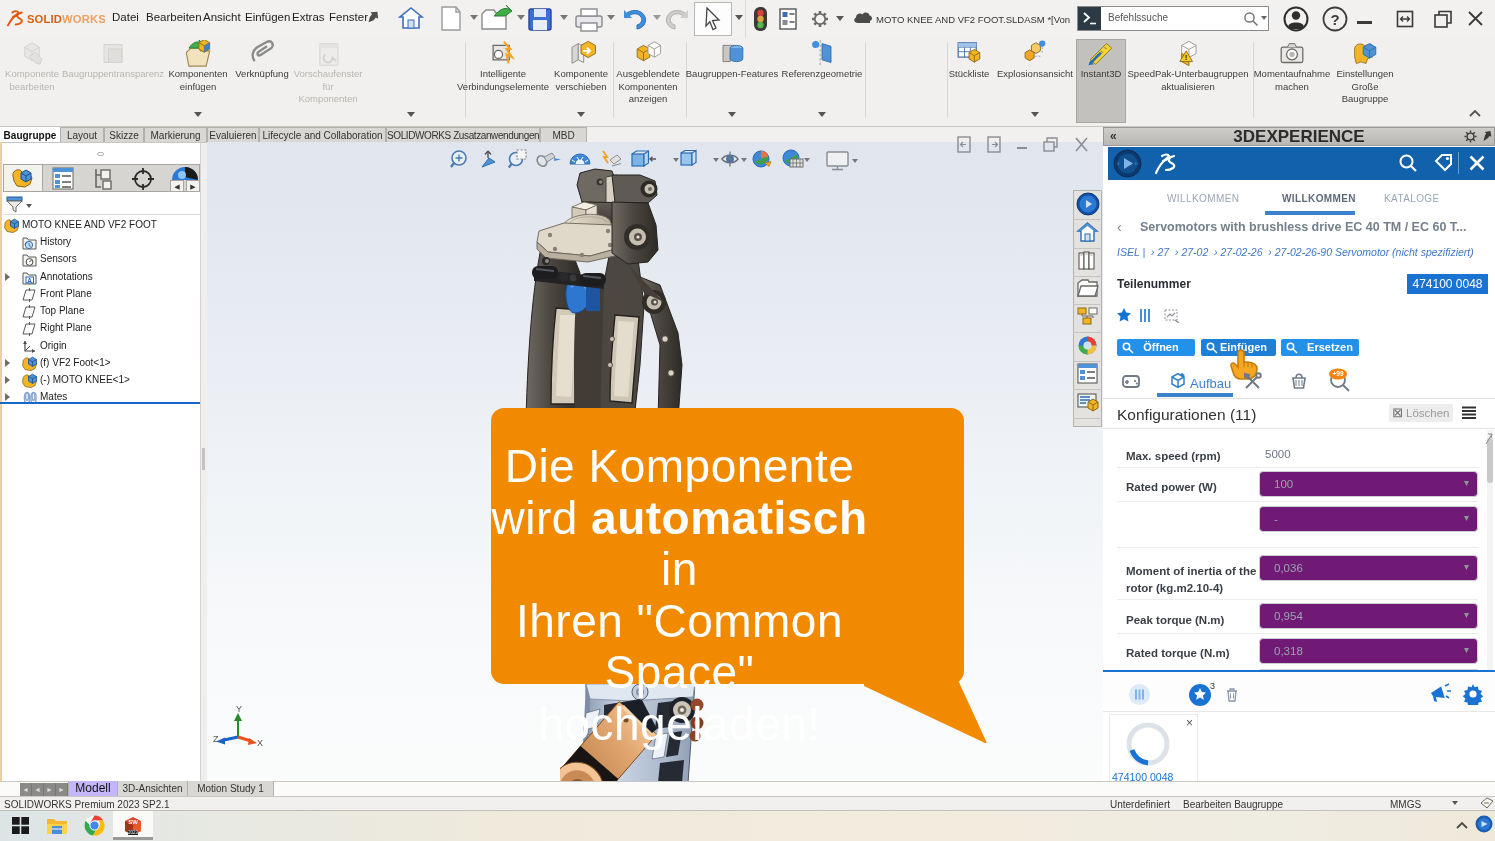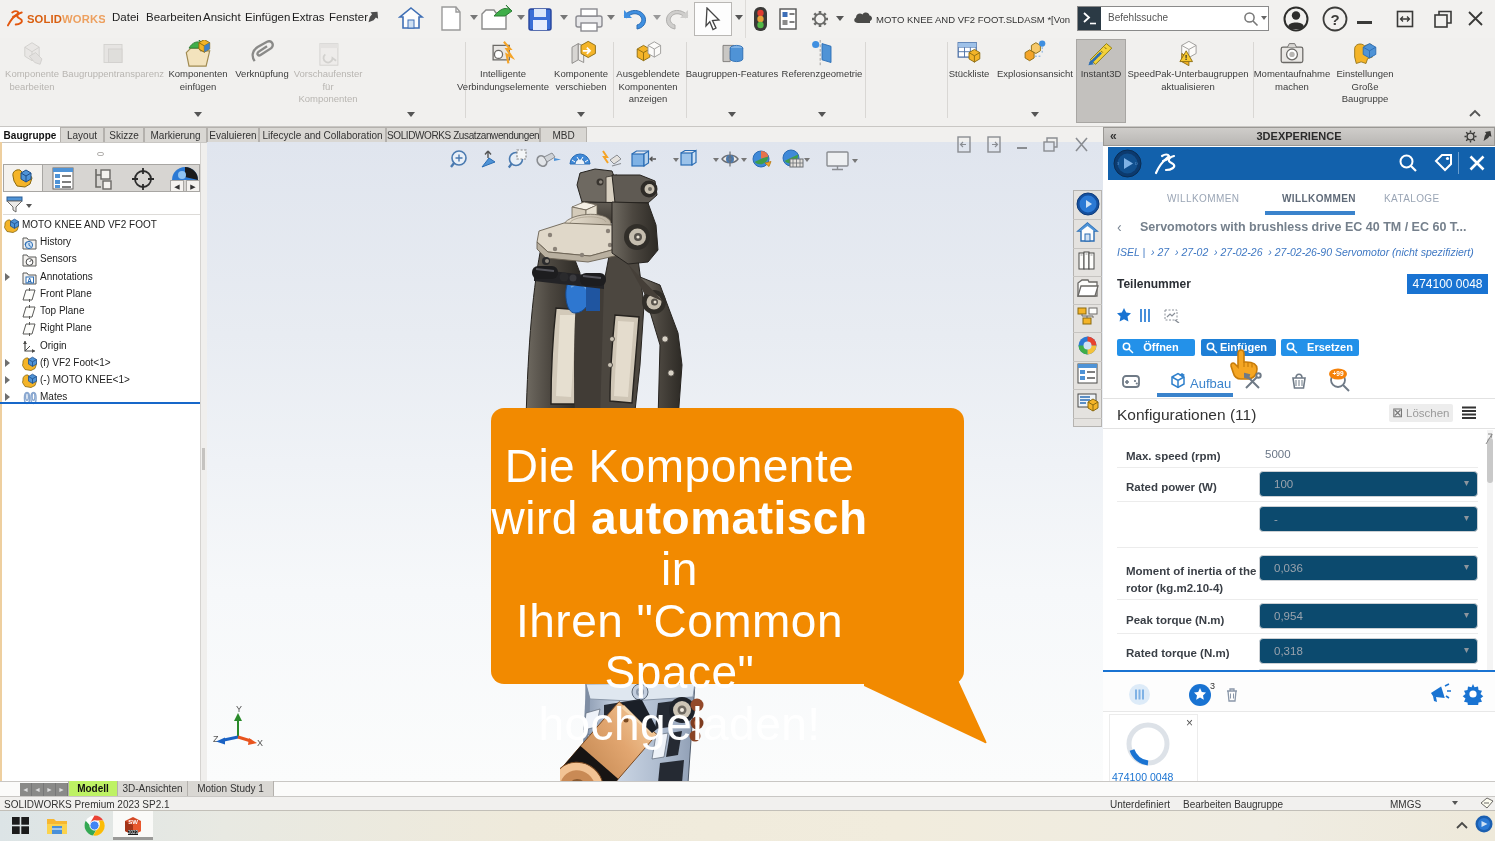--- a/index.html
+++ b/index.html
@@ -9,21 +9,21 @@
 .ri{position:absolute;top:40px;text-align:center;color:#3c3c3c;font-size:9.5px;line-height:12.5px;white-space:nowrap}
 .ri .ic{height:28px;display:flex;align-items:flex-start;justify-content:center}
 .ri.dis{color:#b8b5b1}
 .rtab{position:absolute;top:127px;height:15px;font-size:10px;white-space:nowrap;overflow:hidden;color:#333;text-align:center;line-height:15px;background:#d9d7d3;border:1px solid #b4b1ad;border-bottom:none}
 .trow{position:absolute;left:0;width:200px;height:17px;font-size:10px;color:#1c1c1c;white-space:nowrap}
 .trow .lbl{position:absolute;top:2px}
 .trow svg{position:absolute;top:1px}
 .arr{position:absolute;left:5px;top:4px;width:0;height:0;border-top:4px solid transparent;border-bottom:4px solid transparent;border-left:5px solid #6f6f6f}
 .btn-blue{position:absolute;background:#2391e9;color:#fff;font-size:11px;font-weight:bold;text-align:center;border-radius:2px}
 .rp-lbl{position:absolute;font-size:11.5px;font-weight:bold;color:#3a3f46;width:150px;line-height:17px}
-.rp-box{position:absolute;left:1259px;width:219px;height:26px;border:1px solid #ccd0d4;border-radius:4px;background:#0c4a6e}
+.rp-box{position:absolute;left:1259px;width:219px;height:26px;border:1px solid #ccd0d4;border-radius:4px;background:#701a75}
 .rp-box .v{position:absolute;left:14px;top:6px;font-size:11.5px;color:#9aa3ad}
 .rp-box .ch{position:absolute;right:8px;top:5px;color:#8d959d;font-size:10px}
 .sep{position:absolute;top:42px;height:76px;width:1px;background:#d9d7d4}
 </style></head><body>
 <div id="app">
 
 <div class="abs" style="left:0;top:0;width:1495px;height:38px;background:#f2f1ef"></div>
 
 <svg class="abs" style="left:5px;top:9px" width="100" height="19" viewBox="0 0 115 22">
  <g fill="none" stroke="#e2570e" stroke-width="2.2" stroke-linecap="round">
@@ -786,21 +786,21 @@
       </svg></div>
 <div class="abs" style="left:1073px;top:219px;width:29px;height:1px;background:#c6c4c1"></div>
 <div class="abs" style="left:1073px;top:248px;width:29px;height:1px;background:#c6c4c1"></div>
 <div class="abs" style="left:1073px;top:276px;width:29px;height:1px;background:#c6c4c1"></div>
 <div class="abs" style="left:1073px;top:304px;width:29px;height:1px;background:#c6c4c1"></div>
 <div class="abs" style="left:1073px;top:332px;width:29px;height:1px;background:#c6c4c1"></div>
 <div class="abs" style="left:1073px;top:361px;width:29px;height:1px;background:#c6c4c1"></div>
 <div class="abs" style="left:1073px;top:389px;width:29px;height:1px;background:#c6c4c1"></div>
 <div class="abs" style="left:1073px;top:418px;width:29px;height:1px;background:#c6c4c1"></div>
 <div class="abs" style="left:1103px;top:127px;width:392px;height:656px;background:#fff"></div>
-<div class="abs" style="left:1103px;top:127px;width:392px;height:19px;background:linear-gradient(#cfcdca,#b9b7b4);border:1px solid #9a9894;font-size:11px;font-weight:bold;color:#2b2b2b;text-align:center;line-height:17px">3DEXPERIENCE</div>
+<div class="abs" style="left:1103px;top:127px;width:392px;height:19px;background:linear-gradient(#cfcdca,#b9b7b4);border:1px solid #9a9894;font-size:17px;font-weight:bold;color:#2b2b2b;text-align:center;line-height:17px">3DEXPERIENCE</div>
 <div class="abs" style="left:1110px;top:129px;font-size:12px;color:#333;font-weight:bold">«</div>
 <svg class="abs" style="left:1463px;top:129px" width="15" height="15" viewBox="0 0 15 15">
       <g fill="none" stroke="#3a3a38" stroke-width="1.4">
         <circle cx="7.5" cy="7.5" r="3.4"></circle>
         <path d="M7.5 1.5 v2 M7.5 11.5 v2 M1.5 7.5 h2 M11.5 7.5 h2 M3.2 3.2 l1.5 1.5 M10.3 10.3 l1.5 1.5 M3.2 11.8 l1.5 -1.5 M10.3 4.7 l1.5 -1.5"></path>
       </g>
     </svg>
 <svg class="abs" style="left:1481px;top:129px" width="12" height="14" viewBox="0 0 12 14">
       <path d="M6 1 L10 5 L8 5.5 L8 8 L6 13 L4 8 L4 5.5 L2 5 Z" fill="#3a3a38" transform="rotate(35 6 7)"></path>
     </svg>
@@ -981,21 +981,21 @@
     </svg>
 <div class="abs" style="left:1112px;top:771px;font-size:10.5px;color:#1973d2">474100 0048</div>
 <div class="abs" style="left:1186px;top:716px;font-size:12px;color:#555">×</div>
 <div class="abs" style="left:0;top:781px;width:1495px;height:16px;background:#fbfbfa;border-top:1px solid #c9c7c4;border-bottom:1px solid #c9c7c4"></div>
 <div class="abs" style="left:20px;top:783px;width:48px;height:13px;background:#8a8a88;display:flex">
       <div style="width:12px;height:13px;border-right:1px solid #777;color:#ddd;font-size:7px;text-align:center;line-height:13px">◄</div>
       <div style="width:12px;height:13px;border-right:1px solid #777;color:#ddd;font-size:7px;text-align:center;line-height:13px">◄</div>
       <div style="width:12px;height:13px;border-right:1px solid #777;color:#ddd;font-size:7px;text-align:center;line-height:13px">►</div>
       <div style="width:12px;height:13px;border-right:1px solid #777;color:#ddd;font-size:7px;text-align:center;line-height:13px">►</div>
     </div>
-<div class="abs" style="left:68px;top:781px;width:50px;height:15px;background:#bef264;border-left:1px solid #b4b1ad;border-right:1px solid #b4b1ad;font-size:10px;font-weight:bold;color:#111;text-align:center;line-height:15px">Modell</div>
+<div class="abs" style="left:68px;top:781px;width:50px;height:15px;background:#c4b5fd;border-left:1px solid #b4b1ad;border-right:1px solid #b4b1ad;font-size:12px;font-weight:normal;color:#111;text-align:center;line-height:15px">Modell</div>
 <div class="abs" style="left:118px;top:781px;width:70px;height:15px;background:#d9d7d3;border-right:1px solid #b4b1ad;font-size:10px;color:#333;text-align:center;line-height:15px">3D-Ansichten</div>
 <div class="abs" style="left:188px;top:781px;width:86px;height:15px;background:#d9d7d3;border-right:1px solid #b4b1ad;font-size:10px;color:#333;text-align:center;line-height:15px">Motion Study 1</div>
 <div class="abs" style="left:0;top:797px;width:1495px;height:13px;background:#f1f0ee"></div>
 <div class="abs" style="left:4px;top:799px;font-size:10px;color:#333">SOLIDWORKS Premium 2023 SP2.1</div>
 <div class="abs" style="left:1110px;top:799px;font-size:10px;color:#333">Unterdefiniert</div>
 <div class="abs" style="left:1183px;top:799px;font-size:10px;color:#333">Bearbeiten Baugruppe</div>
 <div class="abs" style="left:1390px;top:799px;font-size:10px;color:#333">MMGS</div>
 <div class="abs" style="left:1452px;top:801px;width:0;height:0;border-left:3.5px solid transparent;border-right:3.5px solid transparent;border-top:4.5px solid #555"></div>
 <svg class="abs" style="left:1480px;top:797px" width="14" height="12" viewBox="0 0 14 12">
       <path d="M1 6 L7 1 L13 4 L7 11 Z" fill="#fdfdf0" stroke="#6b6966"></path>

